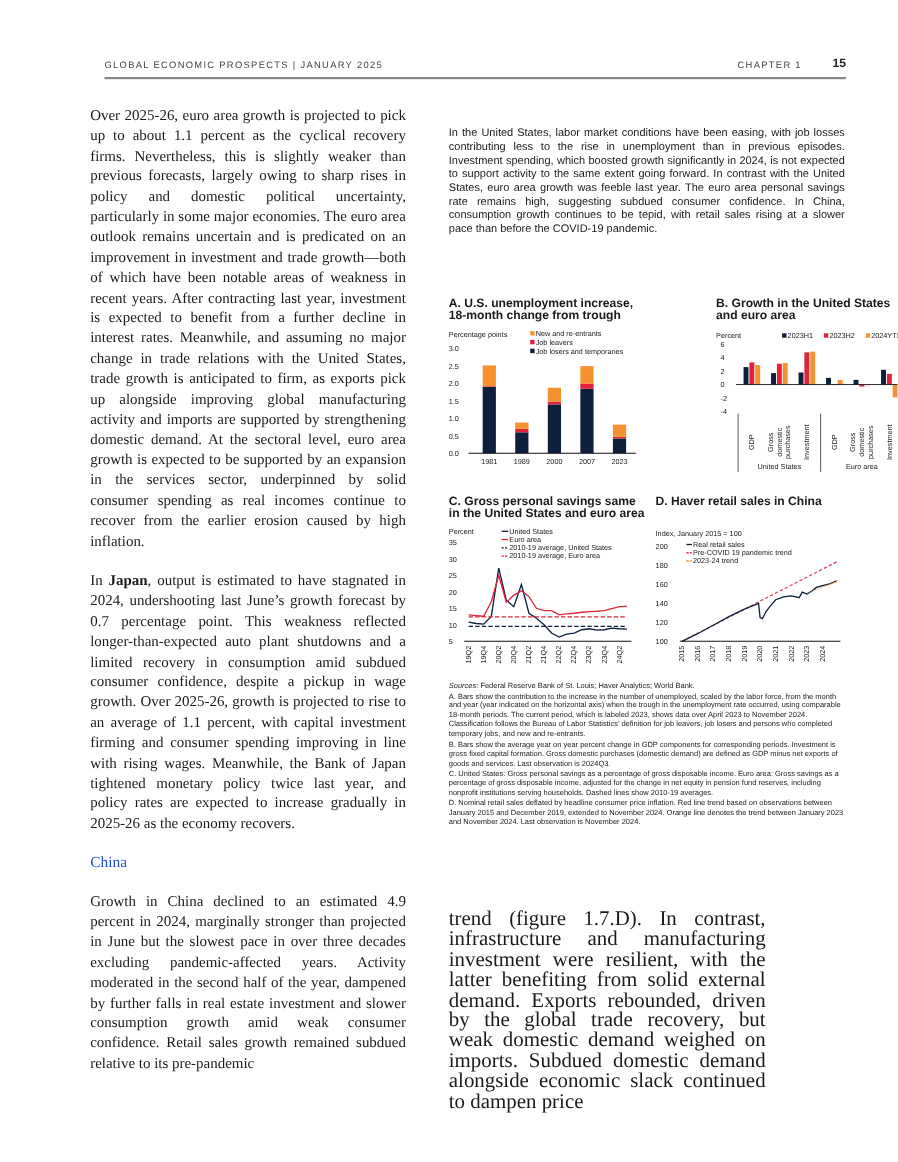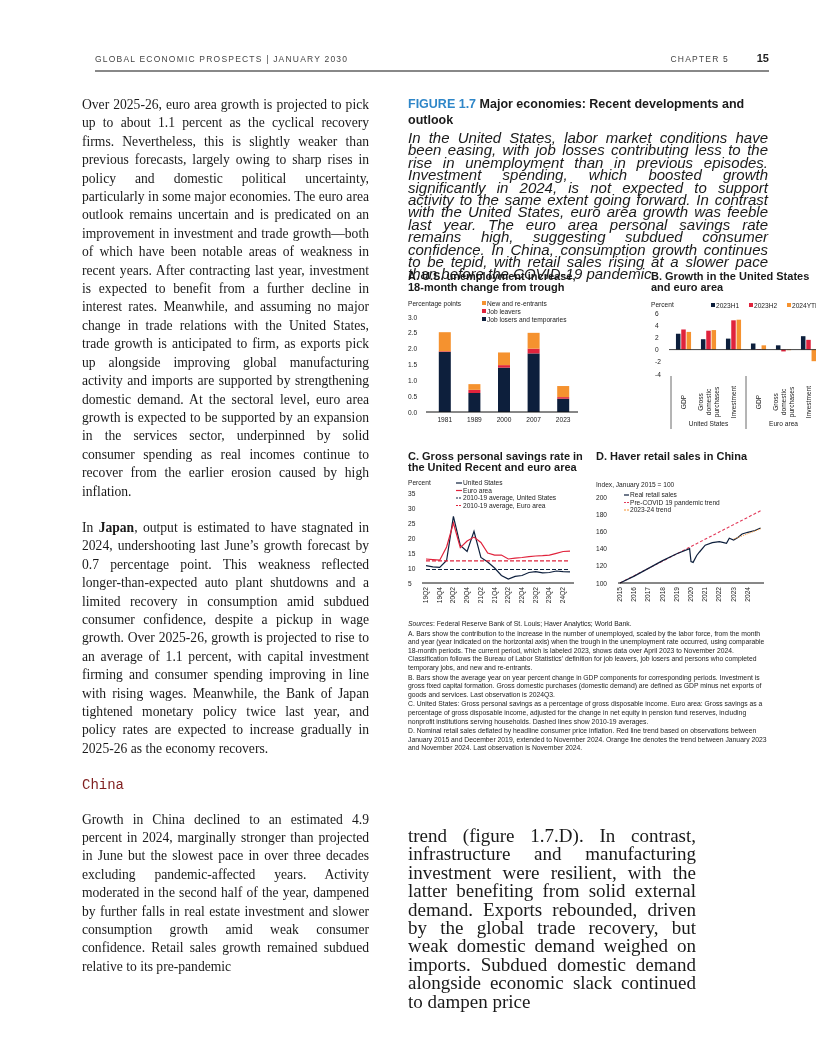--- a/index.html
+++ b/index.html
@@ -4,54 +4,53 @@
 <style>
   html, body { margin:0; padding:0; background:#fff; }
   body { width:816px; height:1056px; position:relative; overflow:hidden; font-family:"Liberation Sans", sans-serif; color:#1a1a1a; }
   .header { position:absolute; left:95px; top:52px; width:674px; height:16px; font-size:8.5px; letter-spacing:1.2px; color:#444; }
   .header .left { position:absolute; left:0; top:2px; }
   .header .chap { position:absolute; right:40px; top:2px; }
   .header .pg { position:absolute; right:0; top:0; font-size:11px; font-weight:bold; color:#222; letter-spacing:0; }
   .header-rule { position:absolute; left:95px; top:70px; width:674px; height:2px; background:#888; }
   .col-left { position:absolute; left:82px; top:96px; width:287px; font-family:"Liberation Serif", serif; font-size:13.6px; line-height:18.4px; text-align:justify; }
   .col-left p { margin:0 0 18px 0; }
-  .col-left h3 { font-family:Liberation Mono, monospace; font-weight:normal; color:#7f1d1d; font-size:14px; margin:14px 0 16px 0; }
+  .col-left h3 { font-family:Liberation Serif, serif; font-weight:normal; color:#1d4ed8; font-size:14px; margin:14px 0 16px 0; }
   .col-right-text { position:absolute; left:408px; top:827px; width:288px; font-family:"Liberation Serif", serif; font-size:19px; line-height:18.4px; text-align:justify; }
   .col-right-text p { margin:0; }
   .fig { position:absolute; left:408px; top:96px; width:360px; }
   .fig-title { font-size:12.5px; font-weight:bold; line-height:16px; }
   .fig-title .num { color:#2e86c8; }
-  .fig-intro { font-size:15px; font-style:italic; line-height:12.4px; margin-top:4px; text-align:justify; }
+  .fig-intro { font-size:10px; line-height:12.4px; margin-top:20px; text-align:justify; }
   .panel { position:absolute; width:180px; }
   .panel-title { font-size:11px; font-weight:bold; line-height:10.5px; }
   .panel svg { position:absolute; left:0; overflow:visible; }
   .notes { position:absolute; left:408px; top:620px; width:360px; font-size:6.8px; line-height:8.6px; color:#222; }
   .notes p { margin:0 0 1px 0; }
   .tick { font-size:6.6px; fill:#222; font-family:"Liberation Sans", sans-serif; }
   .leg { font-size:6.6px; fill:#222; font-family:"Liberation Sans", sans-serif; }
 </style>
 </head>
 <body>
 
 <div class="header">
-  <span class="left">GLOBAL ECONOMIC PROSPECTS | JANUARY 2030</span>
-  <span class="chap">CHAPTER 5</span>
+  <span class="left">GLOBAL ECONOMIC PROSPECTS | JANUARY 2025</span>
+  <span class="chap">CHAPTER 1</span>
   <span class="pg">15</span>
 </div>
 <div class="header-rule"></div>
 
 <div class="col-left">
   <p>Over 2025-26, euro area growth is projected to pick up to about 1.1 percent as the cyclical recovery firms. Nevertheless, this is slightly weaker than previous forecasts, largely owing to sharp rises in policy and domestic political uncertainty, particularly in some major economies. The euro area outlook remains uncertain and is predicated on an improvement in investment and trade growth—both of which have been notable areas of weakness in recent years. After contracting last year, investment is expected to benefit from a further decline in interest rates. Meanwhile, and assuming no major change in trade relations with the United States, trade growth is anticipated to firm, as exports pick up alongside improving global manufacturing activity and imports are supported by strengthening domestic demand. At the sectoral level, euro area growth is expected to be supported by an expansion in the services sector, underpinned by solid consumer spending as real incomes continue to recover from the earlier erosion caused by high inflation.</p>
   <p><span>In </span><b>Japan</b><span>, output is estimated to have stagnated in 2024, undershooting last June’s growth forecast by 0.7 percentage point. This weakness reflected longer-than-expected auto plant shutdowns and a limited recovery in consumption amid subdued consumer confidence, despite a pickup in wage growth. Over 2025-26, growth is projected to rise to an average of 1.1 percent, with capital investment firming and consumer spending improving in line with rising wages. Meanwhile, the Bank of Japan tightened monetary policy twice last year, and policy rates are expected to increase gradually in 2025-26 as the economy recovers.</span></p>
   <h3>China</h3>
   <p>Growth in China declined to an estimated 4.9 percent in 2024, marginally stronger than projected in June but the slowest pace in over three decades excluding pandemic-affected years. Activity moderated in the second half of the year, dampened by further falls in real estate investment and slower consumption growth amid weak consumer confidence. Retail sales growth remained subdued relative to its pre-pandemic</p>
 </div>
 
 <div class="fig">
-  <div class="fig-title"><span class="num">FIGURE 1.7</span> <span>Major economies: Recent developments and outlook</span></div>
   <div class="fig-intro">In the United States, labor market conditions have been easing, with job losses contributing less to the rise in unemployment than in previous episodes. Investment spending, which boosted growth significantly in 2024, is not expected to support activity to the same extent going forward. In contrast with the United States, euro area growth was feeble last year. The euro area personal savings rate remains high, suggesting subdued consumer confidence. In China, consumption growth continues to be tepid, with retail sales rising at a slower pace than before the COVID-19 pandemic.</div>
 </div>
 
 <div class="panel" style="left:408px;top:271px;">
   <div class="panel-title">A. U.S. unemployment increase, 18-month change from trough</div>
   <svg id="chartA" width="180" height="140" style="top:28px;">
       <text x="0" y="7" class="tick">Percentage points</text>
       <text x="0" y="115.5" class="tick">0.0</text>
       <text x="0" y="99.66666666666667" class="tick">0.5</text>
       <text x="0" y="83.83333333333334" class="tick">1.0</text>
@@ -136,21 +135,21 @@
       <line x1="18" x2="170" y1="50.599999999999994" y2="50.599999999999994" stroke="#111" stroke-width="0.8"></line>
       <line x1="20" x2="20" y1="77" y2="130" stroke="#444" stroke-width="0.8"></line>
       <line x1="95" x2="95" y1="77" y2="130" stroke="#444" stroke-width="0.8"></line>
       <line x1="170" x2="170" y1="77" y2="130" stroke="#444" stroke-width="0.8"></line>
       <text x="57.5" y="127" class="tick" text-anchor="middle">United States</text>
       <text x="132.5" y="127" class="tick" text-anchor="middle">Euro area</text>
     </svg>
 </div>
 
 <div class="panel" style="left:408px;top:451px;">
-  <div class="panel-title">C. Gross personal savings rate in the United Recent and euro area</div>
+  <div class="panel-title">C. Gross personal savings same in the United States and euro area</div>
   <svg id="chartC" width="180" height="150" style="top:28px;">
       <text x="0" y="6" class="tick">Percent</text>
       <text x="0" y="106.5" class="tick">5</text>
       <text x="0" y="91.5" class="tick">10</text>
       <text x="0" y="76.5" class="tick">15</text>
       <text x="0" y="61.5" class="tick">20</text>
       <text x="0" y="46.5" class="tick">25</text>
       <text x="0" y="31.5" class="tick">30</text>
       <text x="0" y="16.5" class="tick">35</text>
       <path d="M18.0 86.6 L24.9 87.8 L31.7 88.4 L38.6 81.5 L45.4 37.4 L52.3 66.5 L59.1 72.5 L66.0 52.4 L72.9 78.5 L79.7 83.0 L86.6 89.0 L93.4 96.5 L100.3 100.1 L107.1 97.4 L114.0 96.5 L120.9 93.5 L127.7 92.6 L134.6 93.8 L141.4 93.5 L148.3 92.0 L155.1 92.6 L162.0 92.9" fill="none" stroke="#0d1f3c" stroke-width="1.2"></path>

